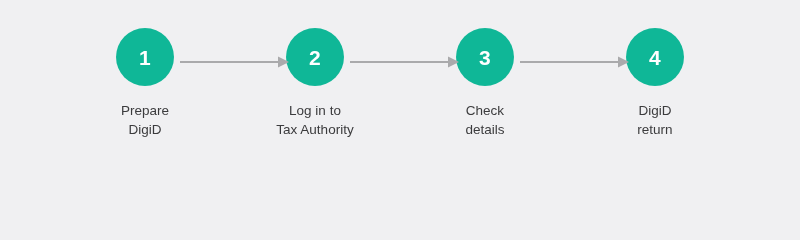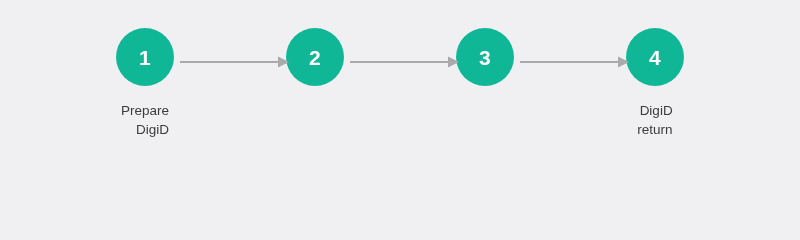--- a/index.html
+++ b/index.html
@@ -52,21 +52,21 @@
     font-size: 21px;
     font-weight: bold;
     line-height: 1;
     letter-spacing: 0.2px;
   }
   .step-label {
     margin-top: 15px;
     color: #3b3b3d;
     font-size: 13.5px;
     line-height: 19px;
-    text-align: right;
+    text-align: center;
     white-space: pre-line;
   }
   .connector {
     position: absolute;
     top: 56px;
     height: 12px;
     pointer-events: none;
   }
   .connector svg {
     display: block;
@@ -88,26 +88,30 @@
         <span class="circle-number">1</span>
       </div>
       <div class="step-label">Prepare
 DigiD</div>
     </div>
 
     <div class="step">
       <div class="circle">
         <span class="circle-number">2</span>
       </div>
+      <div class="step-label">Log in to
+Tax Authority</div>
     </div>
 
     <div class="step">
       <div class="circle">
         <span class="circle-number">3</span>
       </div>
+      <div class="step-label">Check
+details</div>
     </div>
 
     <div class="step">
       <div class="circle">
         <span class="circle-number">4</span>
       </div>
       <div class="step-label">DigiD
 return</div>
     </div>
 

